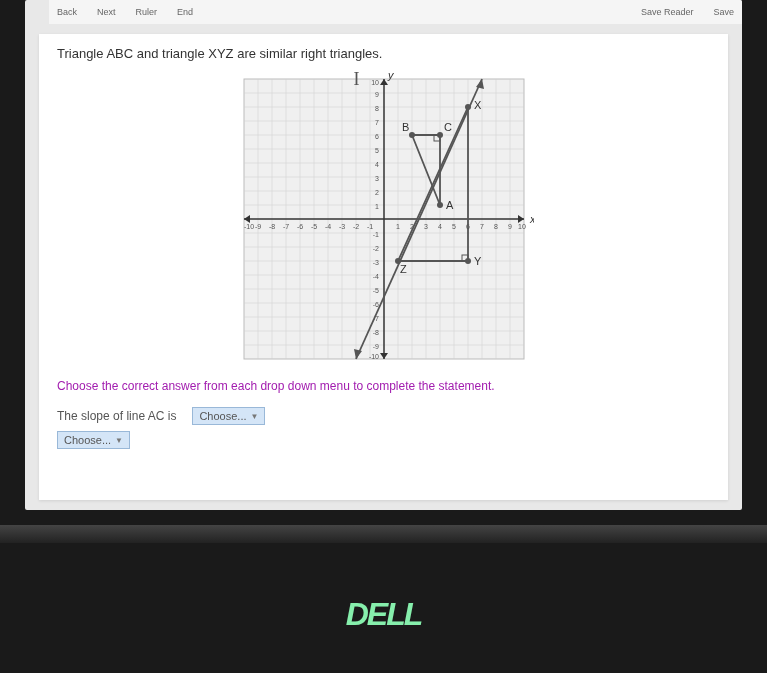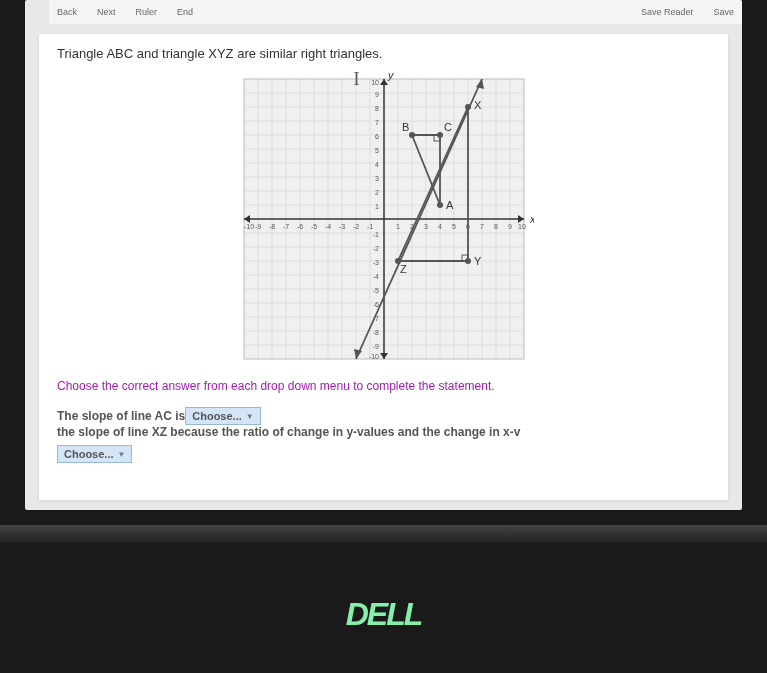--- a/index.html
+++ b/index.html
@@ -67,22 +67,21 @@
       color: #a21caf;
       margin-top: 10px;
     }
     .answer-line {
       font-size: 12px;
       color: #555;
       margin-top: 14px;
       display: flex;
       flex-wrap: wrap;
       align-items: center;
-      gap: 0;
-      font-weight: bold;
+      gap: 16px;
     }
     .dropdown {
       background: #d4e5f7;
       border: 1px solid #99b8d8;
       padding: 2px 6px;
       font-size: 11px;
       color: #555;
       cursor: pointer;
       display: inline-flex;
       align-items: center;
@@ -272,21 +271,20 @@
       </div>
 
       <div class="instruction">Choose the correct answer from each drop down menu to complete the statement.</div>
 
       <div class="answer-line">
         <span>The slope of line AC is</span>
         <span class="dropdown">
           <span>Choose...</span>
           <span class="dropdown-arrow">▼</span>
         </span>
-        <span>the slope of line XZ because the ratio of change in y-values and the change in x-v</span>
       </div>
       <div class="answer-line" style="margin-top:6px">
         <span class="dropdown">
           <span>Choose...</span>
           <span class="dropdown-arrow">▼</span>
         </span>
       </div>
     </div>
   </div>
 

